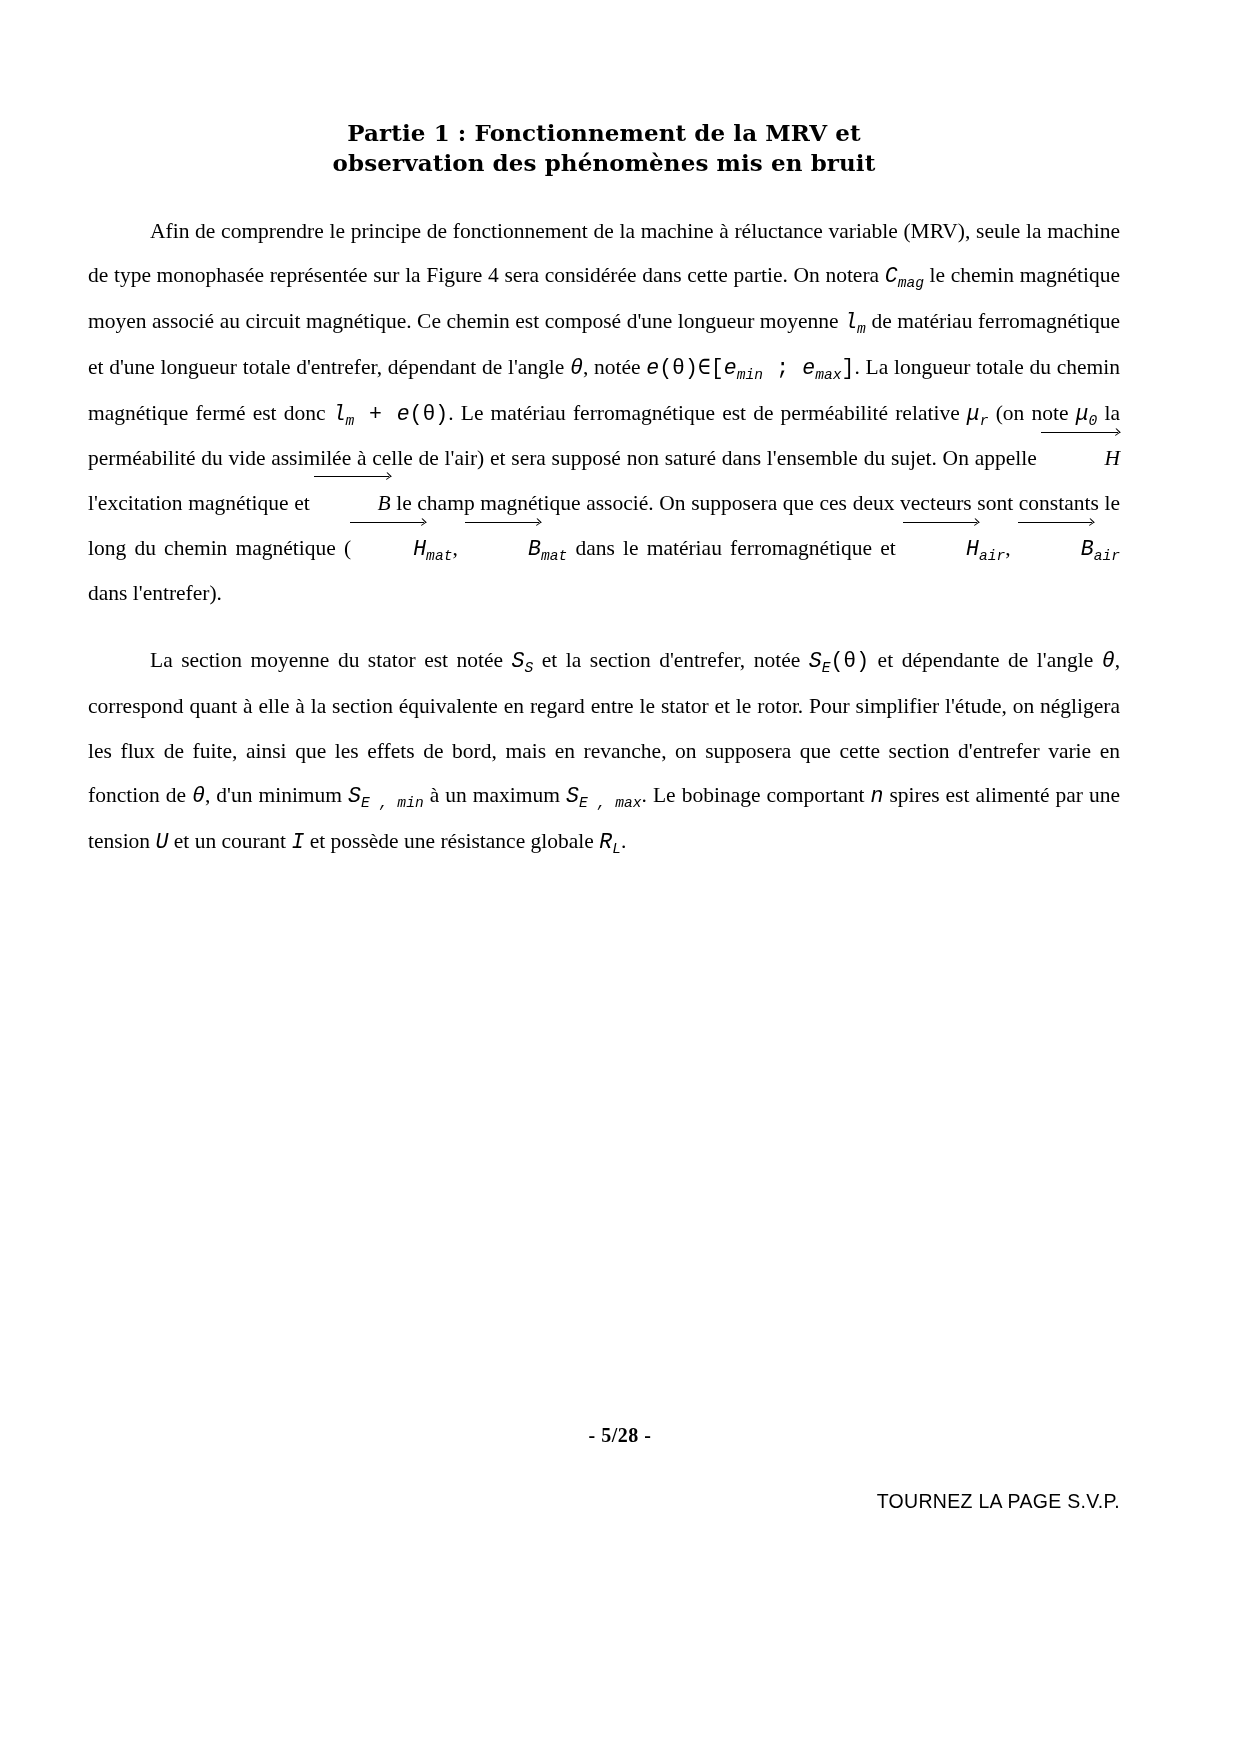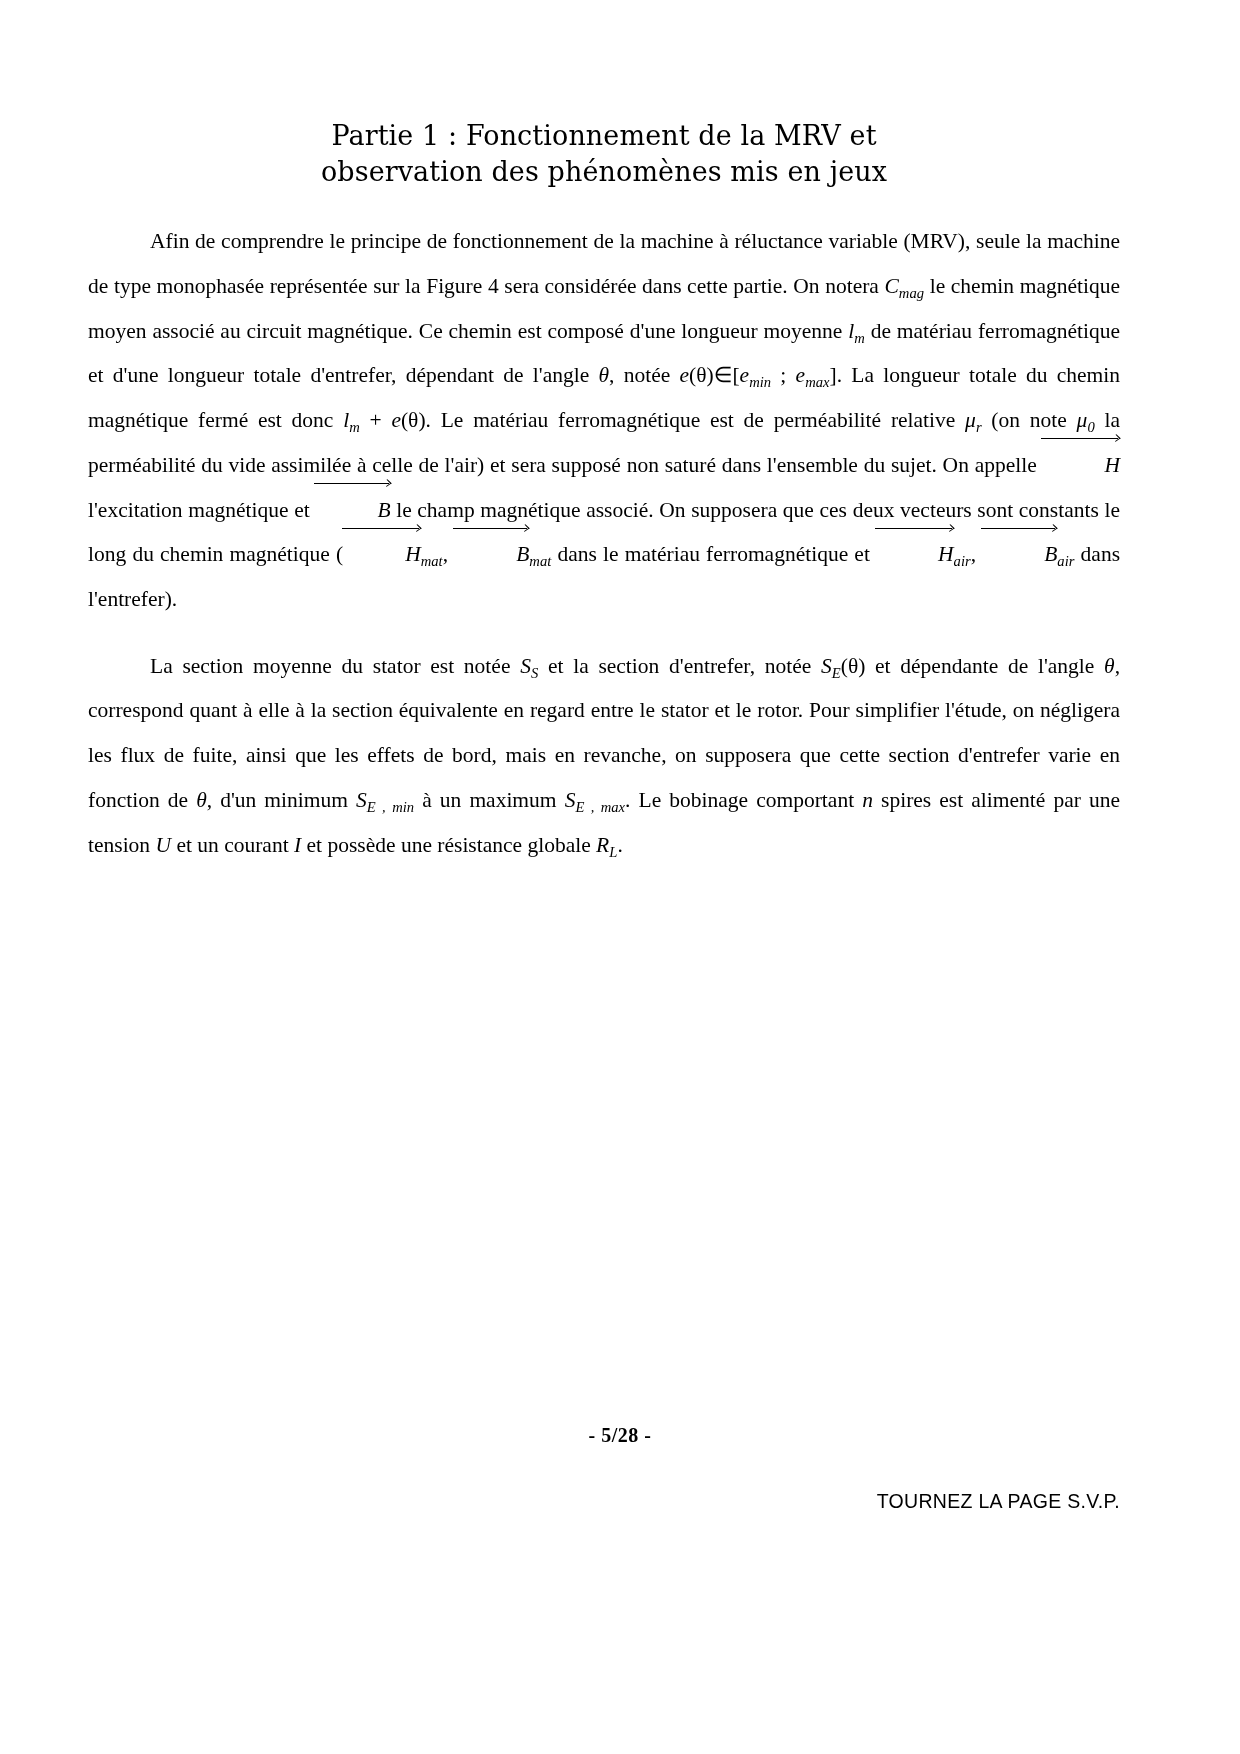--- a/index.html
+++ b/index.html
@@ -18,22 +18,22 @@
     box-sizing: border-box;
   }
   .content {
     position: absolute;
     left: 88px;
     top: 118px;
     width: 1032px;
   }
   h1.doc-title {
     font-family: "DejaVu Serif", serif;
-    font-weight: normal;
-    font-size: 27px;
+    font-weight: bold;
+    font-size: 23px;
     line-height: 1.32;
     text-align: center;
     margin: 0 0 30px 0;
     letter-spacing: 0.1px;
   }
   h1.doc-title .line {
     display: block;
   }
   p.para {
     font-size: 21.5px;
@@ -42,21 +42,21 @@
     margin: 0 0 22px 0;
     text-indent: 62px;
   }
   p.para.loose {
     line-height: 2.08;
   }
   p.para.nospace {
     margin-bottom: 0;
   }
   .math {
-    font-family: Liberation Serif, serif;
+    font-family: Liberation Mono, monospace;
     font-style: italic;
     white-space: nowrap;
   }
   .math sub {
     font-size: 0.68em;
     font-style: italic;
     vertical-align: -0.32em;
   }
   .math .up {
     font-style: normal;
@@ -108,21 +108,21 @@
 </style>
 </head>
 <body>
 
 <div class="page">
 
   <div class="content">
 
     <h1 class="doc-title">
       <span class="line">Partie 1 : Fonctionnement de la MRV et</span>
-      <span class="line">observation des phénomènes mis en jeux</span>
+      <span class="line">observation des phénomènes mis en bruit</span>
     </h1>
 
 
     <p class="para loose">
       <span>Afin de comprendre le principe de fonctionnement de la machine à réluctance variable (MRV), seule la machine de type monophasée représentée sur la Figure 4 sera considérée dans cette partie. On notera </span><span class="math"><span>C</span><sub>mag</sub></span><span> le chemin magnétique moyen associé au circuit magnétique. Ce chemin est composé d'une longueur moyenne </span><span class="math"><span>l</span><sub>m</sub></span><span> de matériau ferromagnétique et d'une longueur totale d'entrefer, dépendant de l'angle </span><span class="math">θ</span><span>, notée </span><span class="math"><span>e</span><span class="up">(θ)∈[</span><span>e</span><sub>min</sub><span class="up"> ; </span><span>e</span><sub>max</sub><span class="up">]</span></span><span>. La longueur totale du chemin magnétique fermé est donc </span><span class="math"><span>l</span><sub>m</sub><span class="up"> + </span><span>e</span><span class="up">(θ)</span></span><span>. Le matériau ferromagnétique est de perméabilité relative </span><span class="math"><span>μ</span><sub>r</sub></span><span> (on note </span><span class="math"><span>μ</span><sub>0</sub></span><span> la perméabilité du vide assimilée à celle de l'air) et sera supposé non saturé dans l'ensemble du sujet.  On appelle </span><span class="vec"><span>H</span></span><span> l'excitation magnétique et </span><span class="vec"><span>B</span></span><span> le champ magnétique associé. On supposera que ces deux vecteurs sont constants le long du chemin magnétique (</span><span class="math"><span class="vec"><span>H</span></span><sub>mat</sub></span><span>,  </span><span class="math"><span class="vec"><span>B</span></span><sub>mat</sub></span><span> dans le matériau ferromagnétique et </span><span class="math"><span class="vec"><span>H</span></span><sub>air</sub></span><span>,  </span><span class="math"><span class="vec"><span>B</span></span><sub>air</sub></span><span> dans l'entrefer).</span>
     </p>
 
     <p class="para loose nospace">
       <span>La section moyenne du stator est notée </span><span class="math"><span>S</span><sub>S</sub></span><span> et la section d'entrefer, notée </span><span class="math"><span>S</span><sub>E</sub><span class="up">(θ)</span></span><span> et dépendante de l'angle </span><span class="math">θ</span><span>, correspond quant à elle à la section équivalente en regard entre le stator et le rotor. Pour simplifier l'étude, on négligera les flux de fuite, ainsi que les effets de bord, mais en revanche, on supposera que cette section d'entrefer varie en fonction de </span><span class="math">θ</span><span>, d'un minimum </span><span class="math"><span>S</span><sub>E , min</sub></span><span> à un maximum </span><span class="math"><span>S</span><sub>E , max</sub></span><span>. Le bobinage comportant </span><span class="math">n</span><span> spires est alimenté par une tension </span><span class="math">U</span><span> et un courant </span><span class="math">I</span><span> et possède une résistance globale </span><span class="math"><span>R</span><sub>L</sub></span><span>.</span>
     </p>

